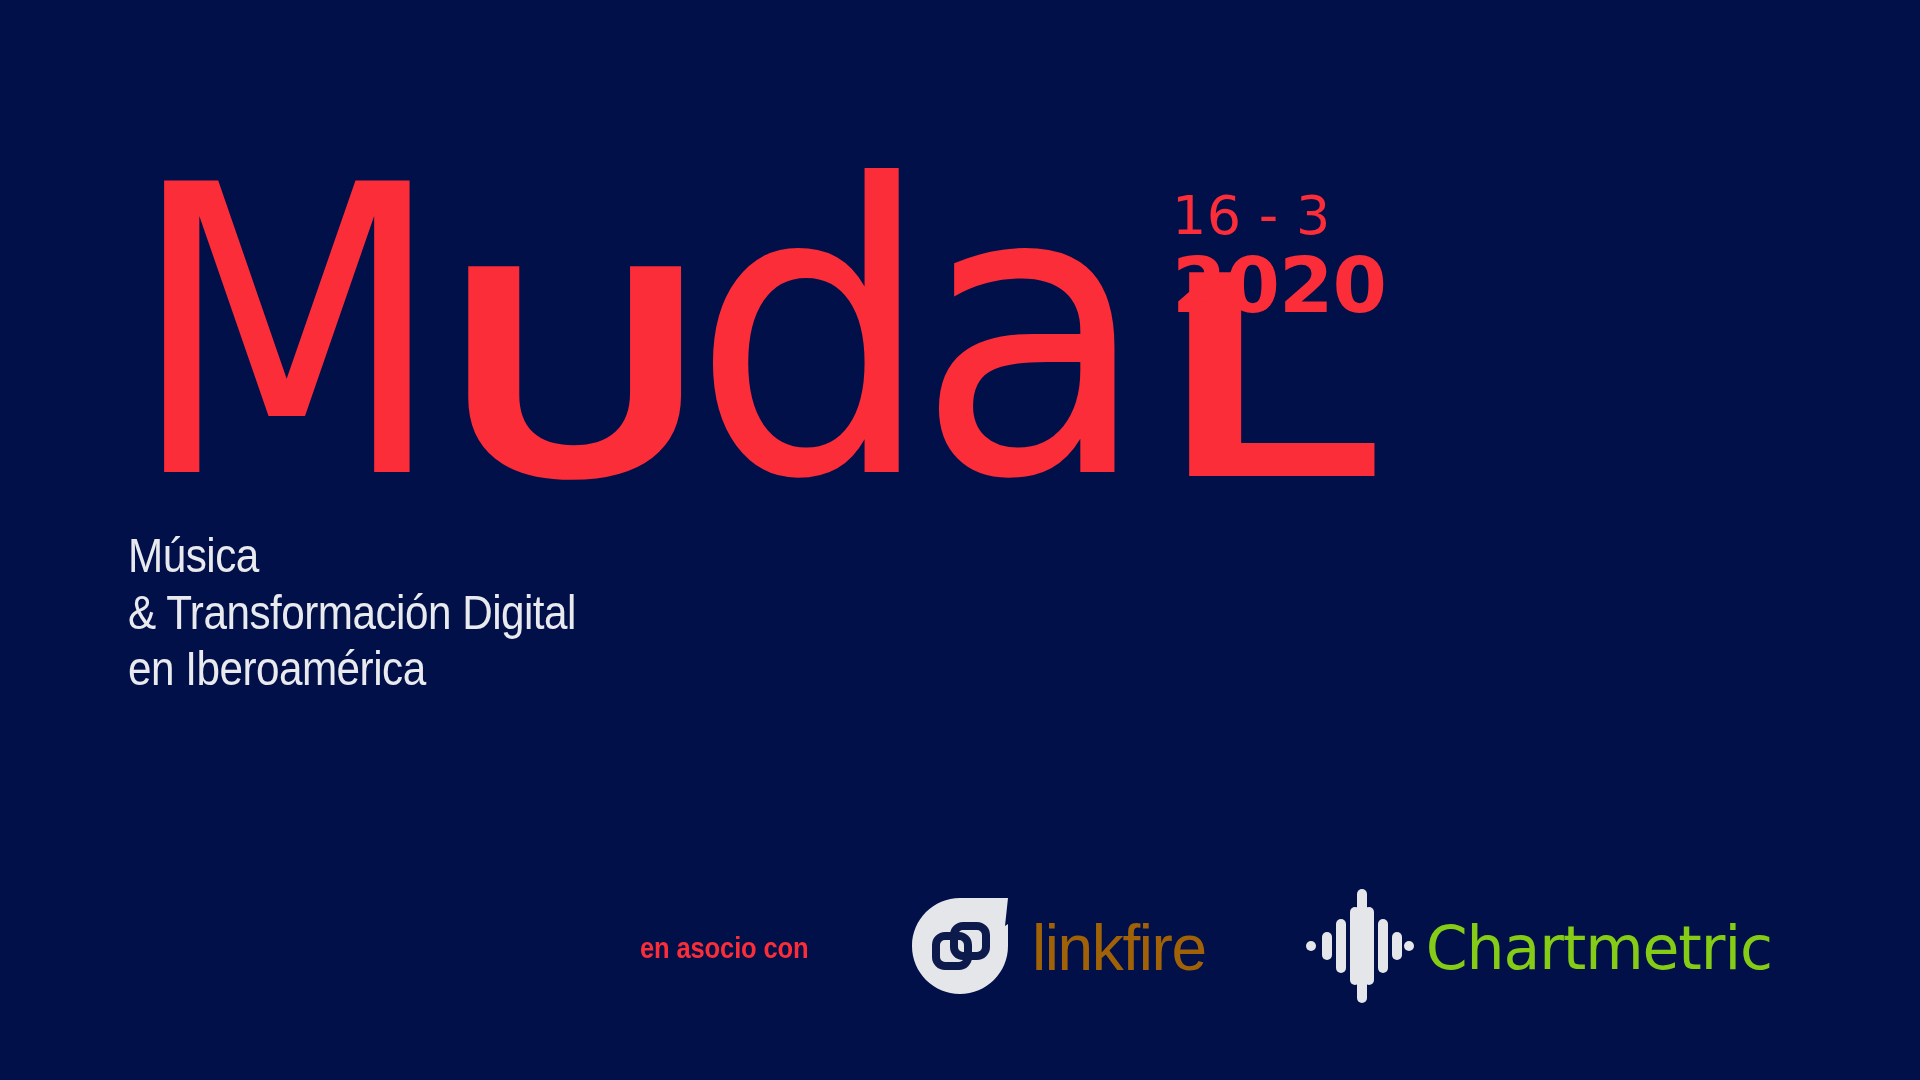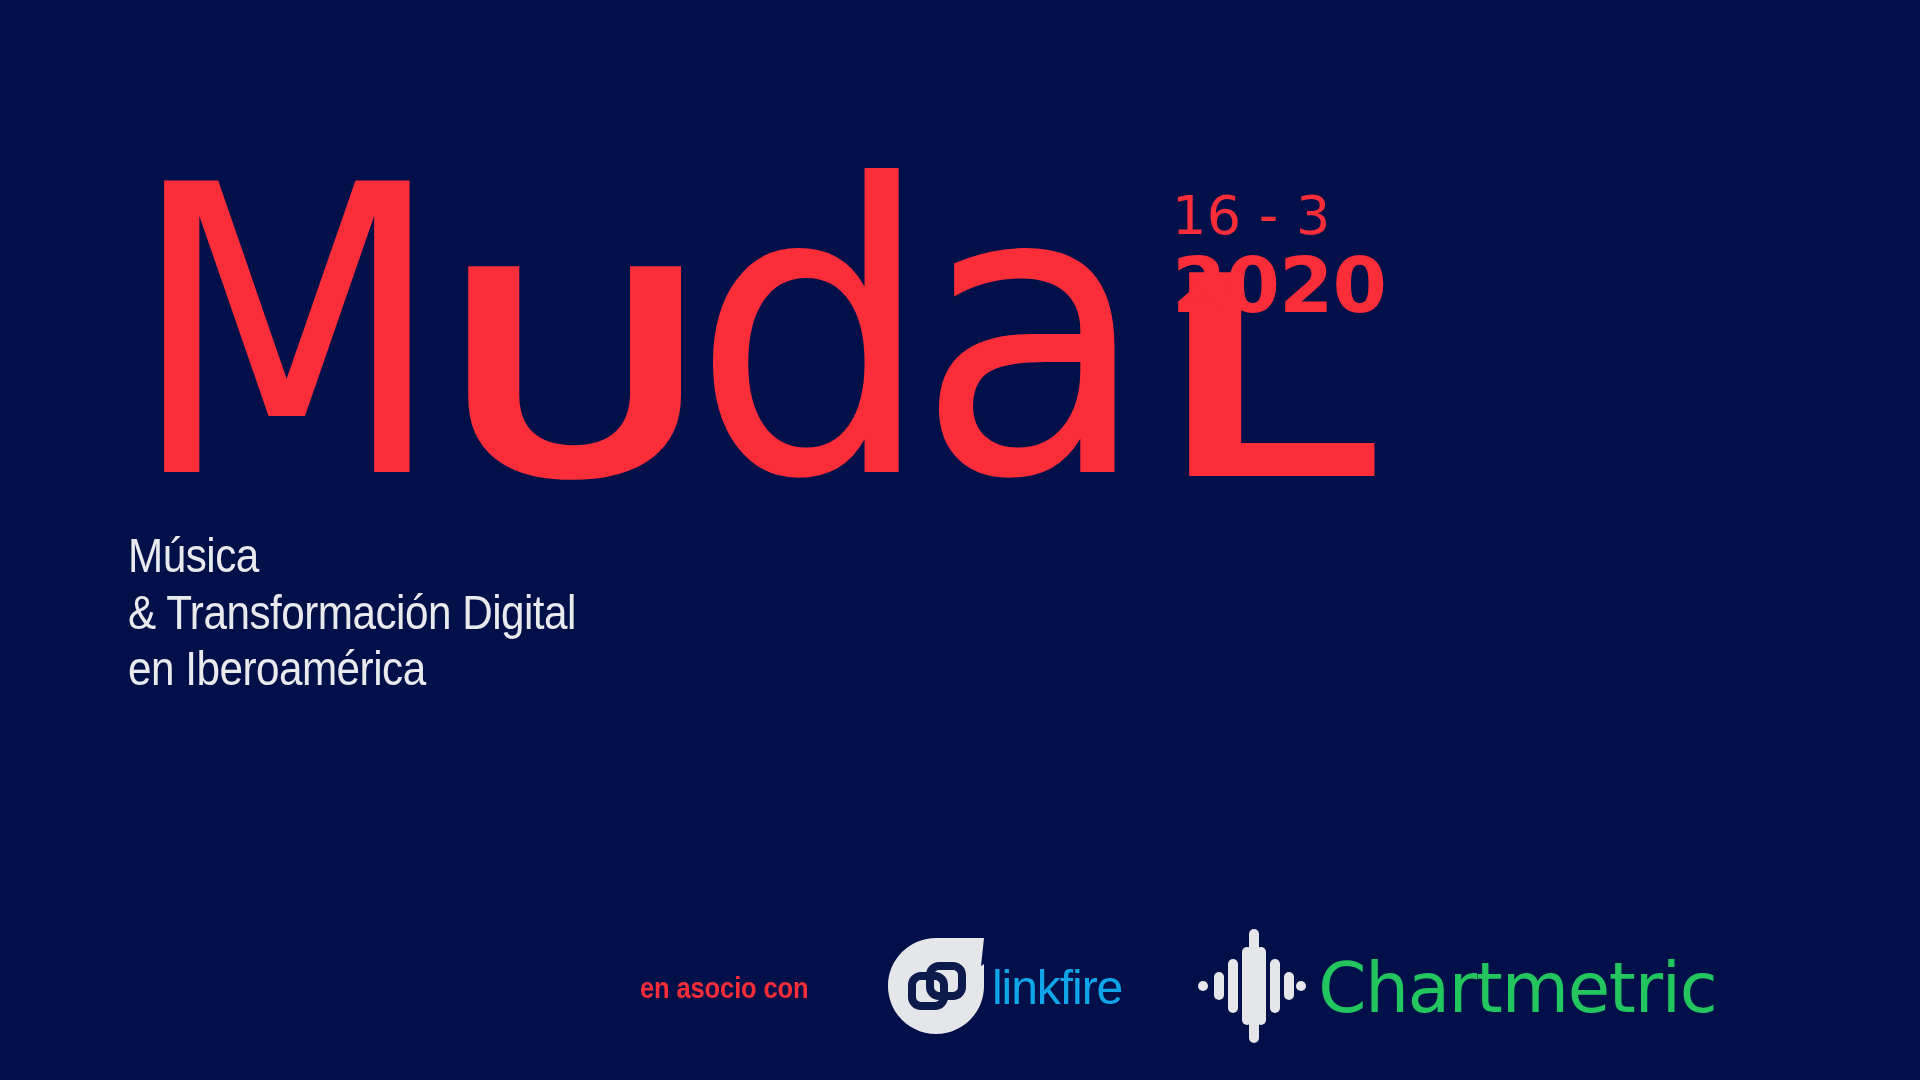--- a/index.html
+++ b/index.html
@@ -117,63 +117,64 @@
   .subtitle div {
     transform: scaleX(0.88);
     transform-origin: left center;
     white-space: pre;
   }
 
   
   .footer {
     position: absolute;
     left: 640px;
-    top: 928px;
+    top: 888px;
     height: 120px;
     display: flex;
     align-items: center;
+    gap: 24px;
   }
   .assoc-label {
     color: #fb2d38;
     font-family: "Liberation Sans", sans-serif;
     font-weight: 700;
     font-size: 29px;
     letter-spacing: -0.005em;
     transform: scaleX(0.88);
     transform-origin: left center;
     white-space: pre;
     width: 200px;
   }
   .linkfire-logo {
     display: flex;
     align-items: center;
     margin-left: 44px;
   }
   .linkfire-mark { display: block; }
   .linkfire-word {
-    color: #0ea5e9;
-    font-family: "Liberation Sans", sans-serif;
-    font-weight: 400;
-    font-size: 48px;
+    color: #a16207;
+    font-family: "Liberation Sans", sans-serif;
+    font-weight: 400;
+    font-size: 64px;
     letter-spacing: -0.022em;
     line-height: 1;
-    margin-left: 4px;
+    margin-left: 20px;
     white-space: pre;
   }
   .chartmetric-logo {
     display: flex;
     align-items: center;
     margin-left: 76px;
   }
   .chart-mark { display: block; }
   .chartmetric-word {
-    color: #22c55e;
-    font-family: "DejaVu Sans", sans-serif;
-    font-weight: 400;
-    font-size: 69px;
+    color: #84cc16;
+    font-family: "DejaVu Sans", sans-serif;
+    font-weight: 400;
+    font-size: 60px;
     letter-spacing: -0.018em;
     line-height: 1;
     margin-left: 12px;
     white-space: pre;
   }
 </style>
 </head>
 <body>
 
 <div id="poster">

